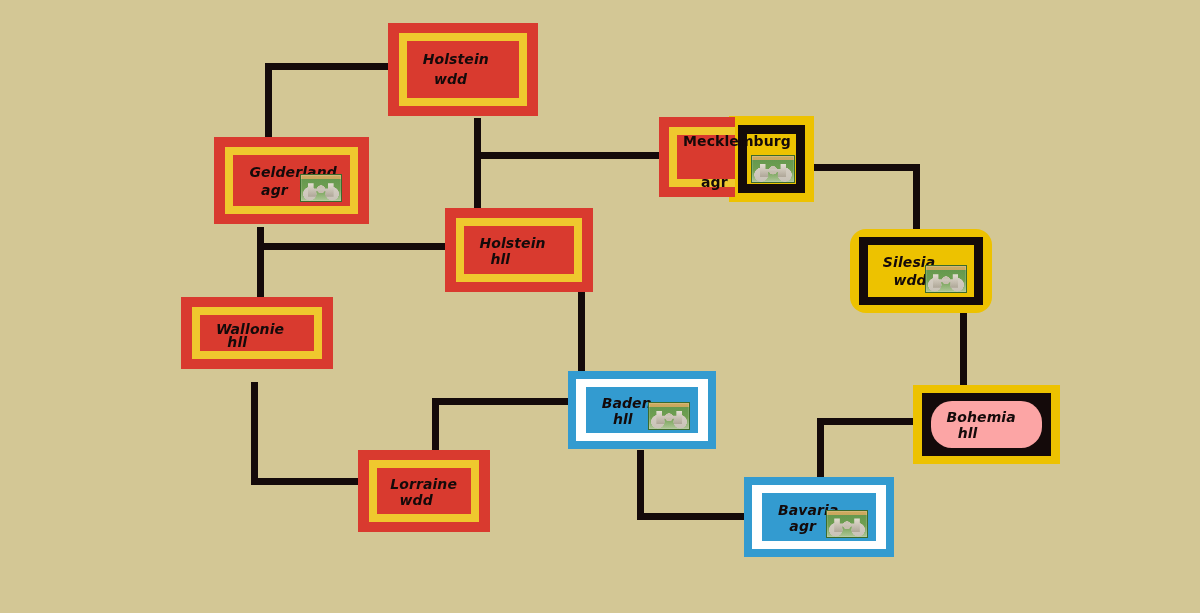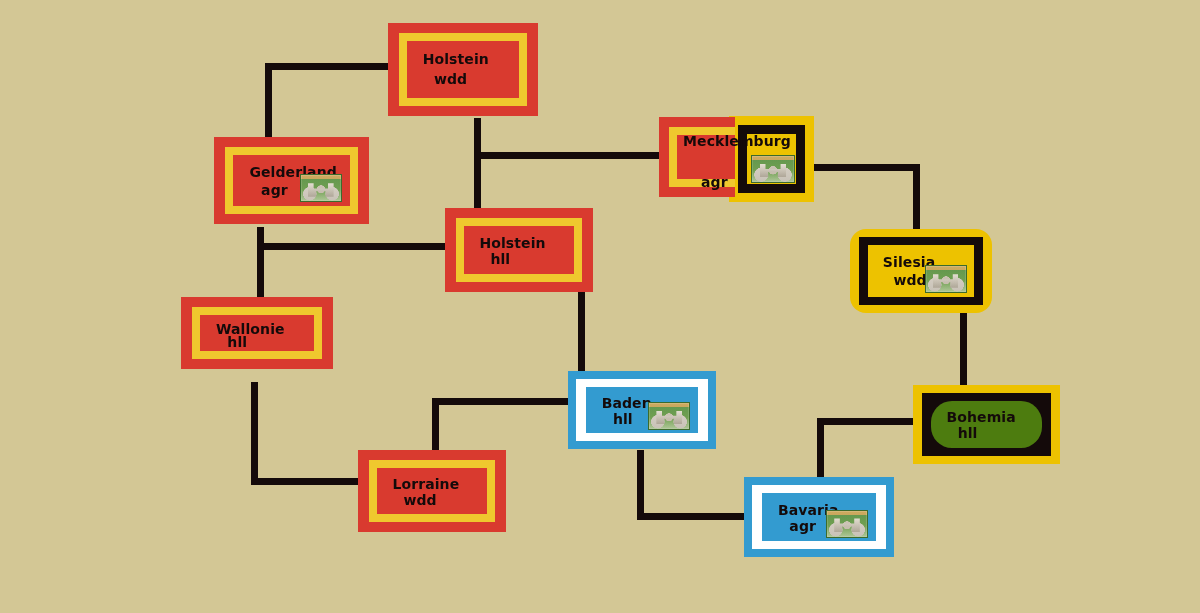--- a/index.html
+++ b/index.html
@@ -14,20 +14,21 @@
 
   
   .edge-layer{position:absolute;left:0;top:0;width:1200px;height:613px;}
   .seg{position:absolute;background:#140a0a;}
 
   
   .node{
     position:absolute;
     box-sizing:border-box;
     display:block;
+    font-style:italic;
   }
   .node .frame-inner{
     position:absolute;
     box-sizing:border-box;
   }
   .node .body{
     position:absolute;
     box-sizing:border-box;
     overflow:hidden;
   }
@@ -179,27 +180,27 @@
     <div class="frame-inner" style="left:8px;top:8px;right:8px;bottom:8px;background:#ffffff;"></div>
     <div class="body" style="left:18px;top:16px;right:18px;bottom:16px;background:#339bd0;">
       <span class="lbl-name">Baden</span>
       <span class="lbl-tag">hll</span>
       <span class="thumb"></span>
     </div>
   </div>
 
   <div class="node" style="left:913px; top:385px; width:147px; height:79px; background:#edc200;">
     <div class="frame-inner" style="left:9px;top:8px;right:9px;bottom:8px;background:#140a0a;"></div>
-    <div class="body" style="left:18px;top:16px;right:18px;bottom:16px;background:#4d7c0f;border-radius:21px;">
+    <div class="body" style="left:18px;top:16px;right:18px;bottom:16px;background:#fca5a5;border-radius:21px;">
       <span class="lbl-name">Bohemia</span>
       <span class="lbl-tag">hll</span>
     </div>
   </div>
 
-  <div class="node" style="left:358px; top:450px; width:148px; height:82px; background:#d93a2f;">
+  <div class="node" style="left:358px; top:450px; width:132px; height:82px; background:#d93a2f;">
     <div class="frame-inner" style="left:11px;top:10px;right:11px;bottom:10px;background:#efc82e;"></div>
     <div class="body" style="left:19px;top:18px;right:19px;bottom:18px;background:#d93a2f;">
       <span class="lbl-name">Lorraine</span>
       <span class="lbl-tag">wdd</span>
     </div>
   </div>
 
   <div class="node" style="left:744px; top:477px; width:150px; height:80px; background:#339bd0;">
     <div class="frame-inner" style="left:8px;top:8px;right:8px;bottom:8px;background:#ffffff;"></div>
     <div class="body" style="left:18px;top:16px;right:18px;bottom:16px;background:#339bd0;">

